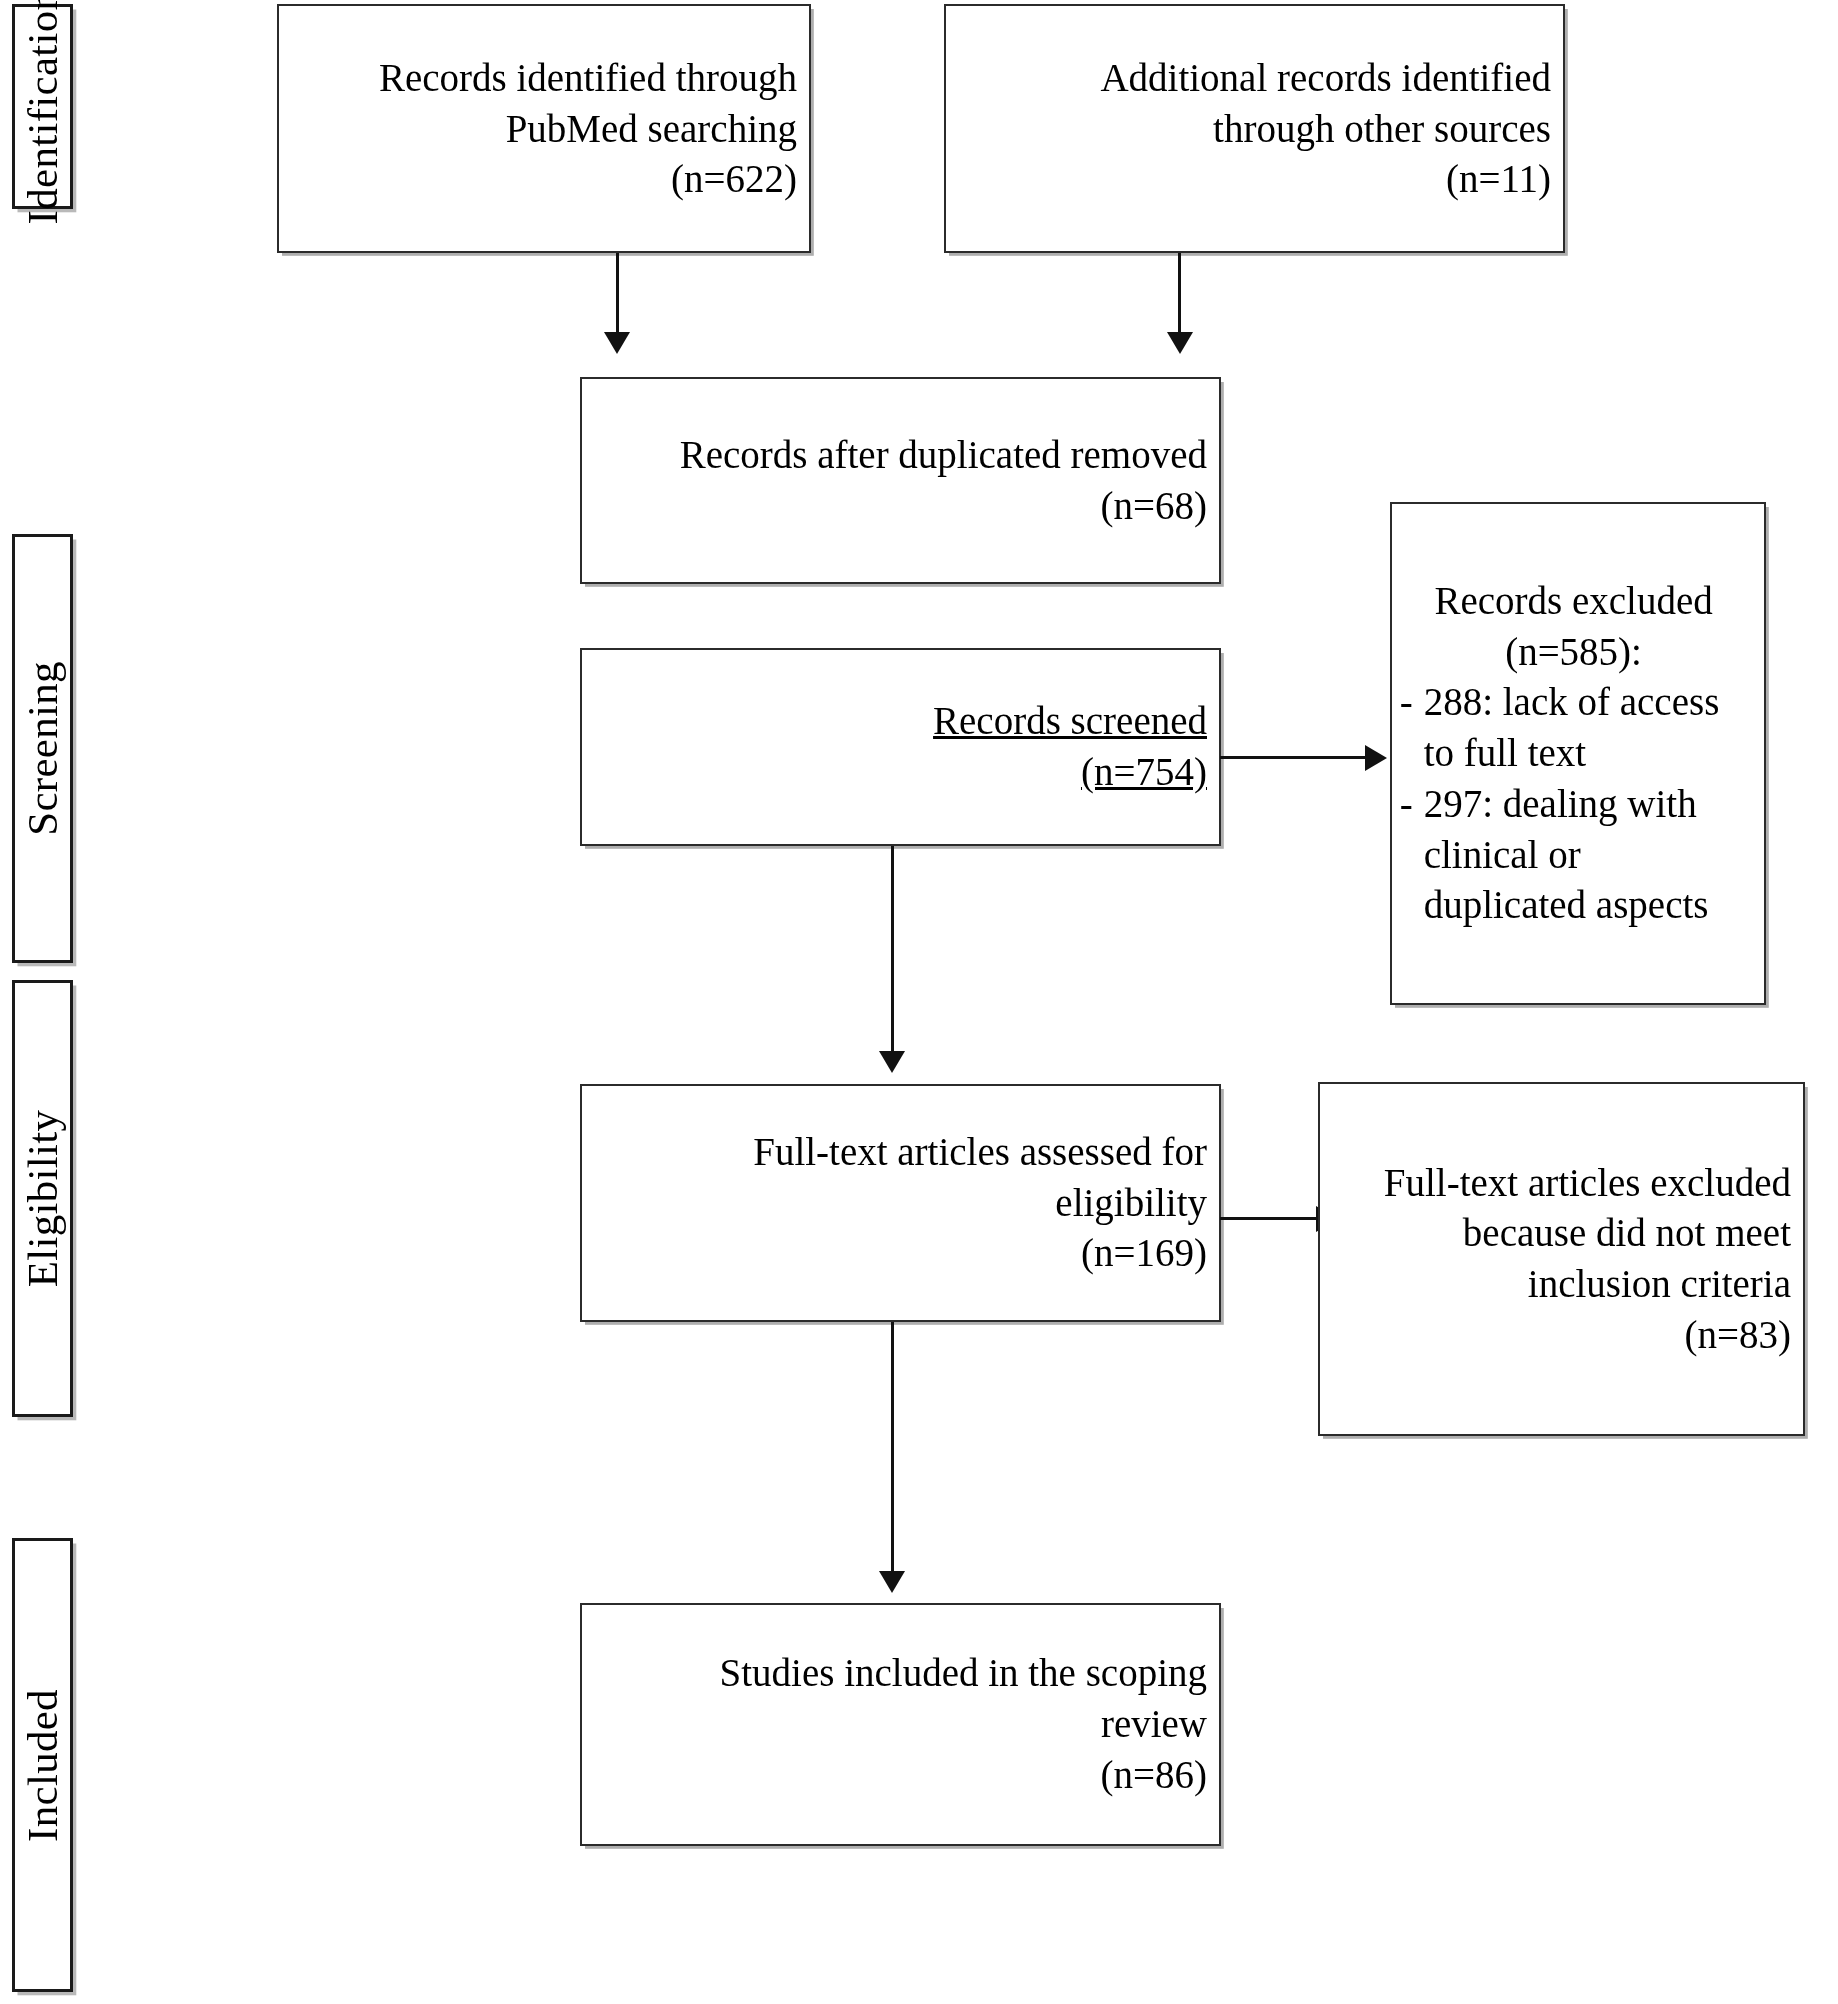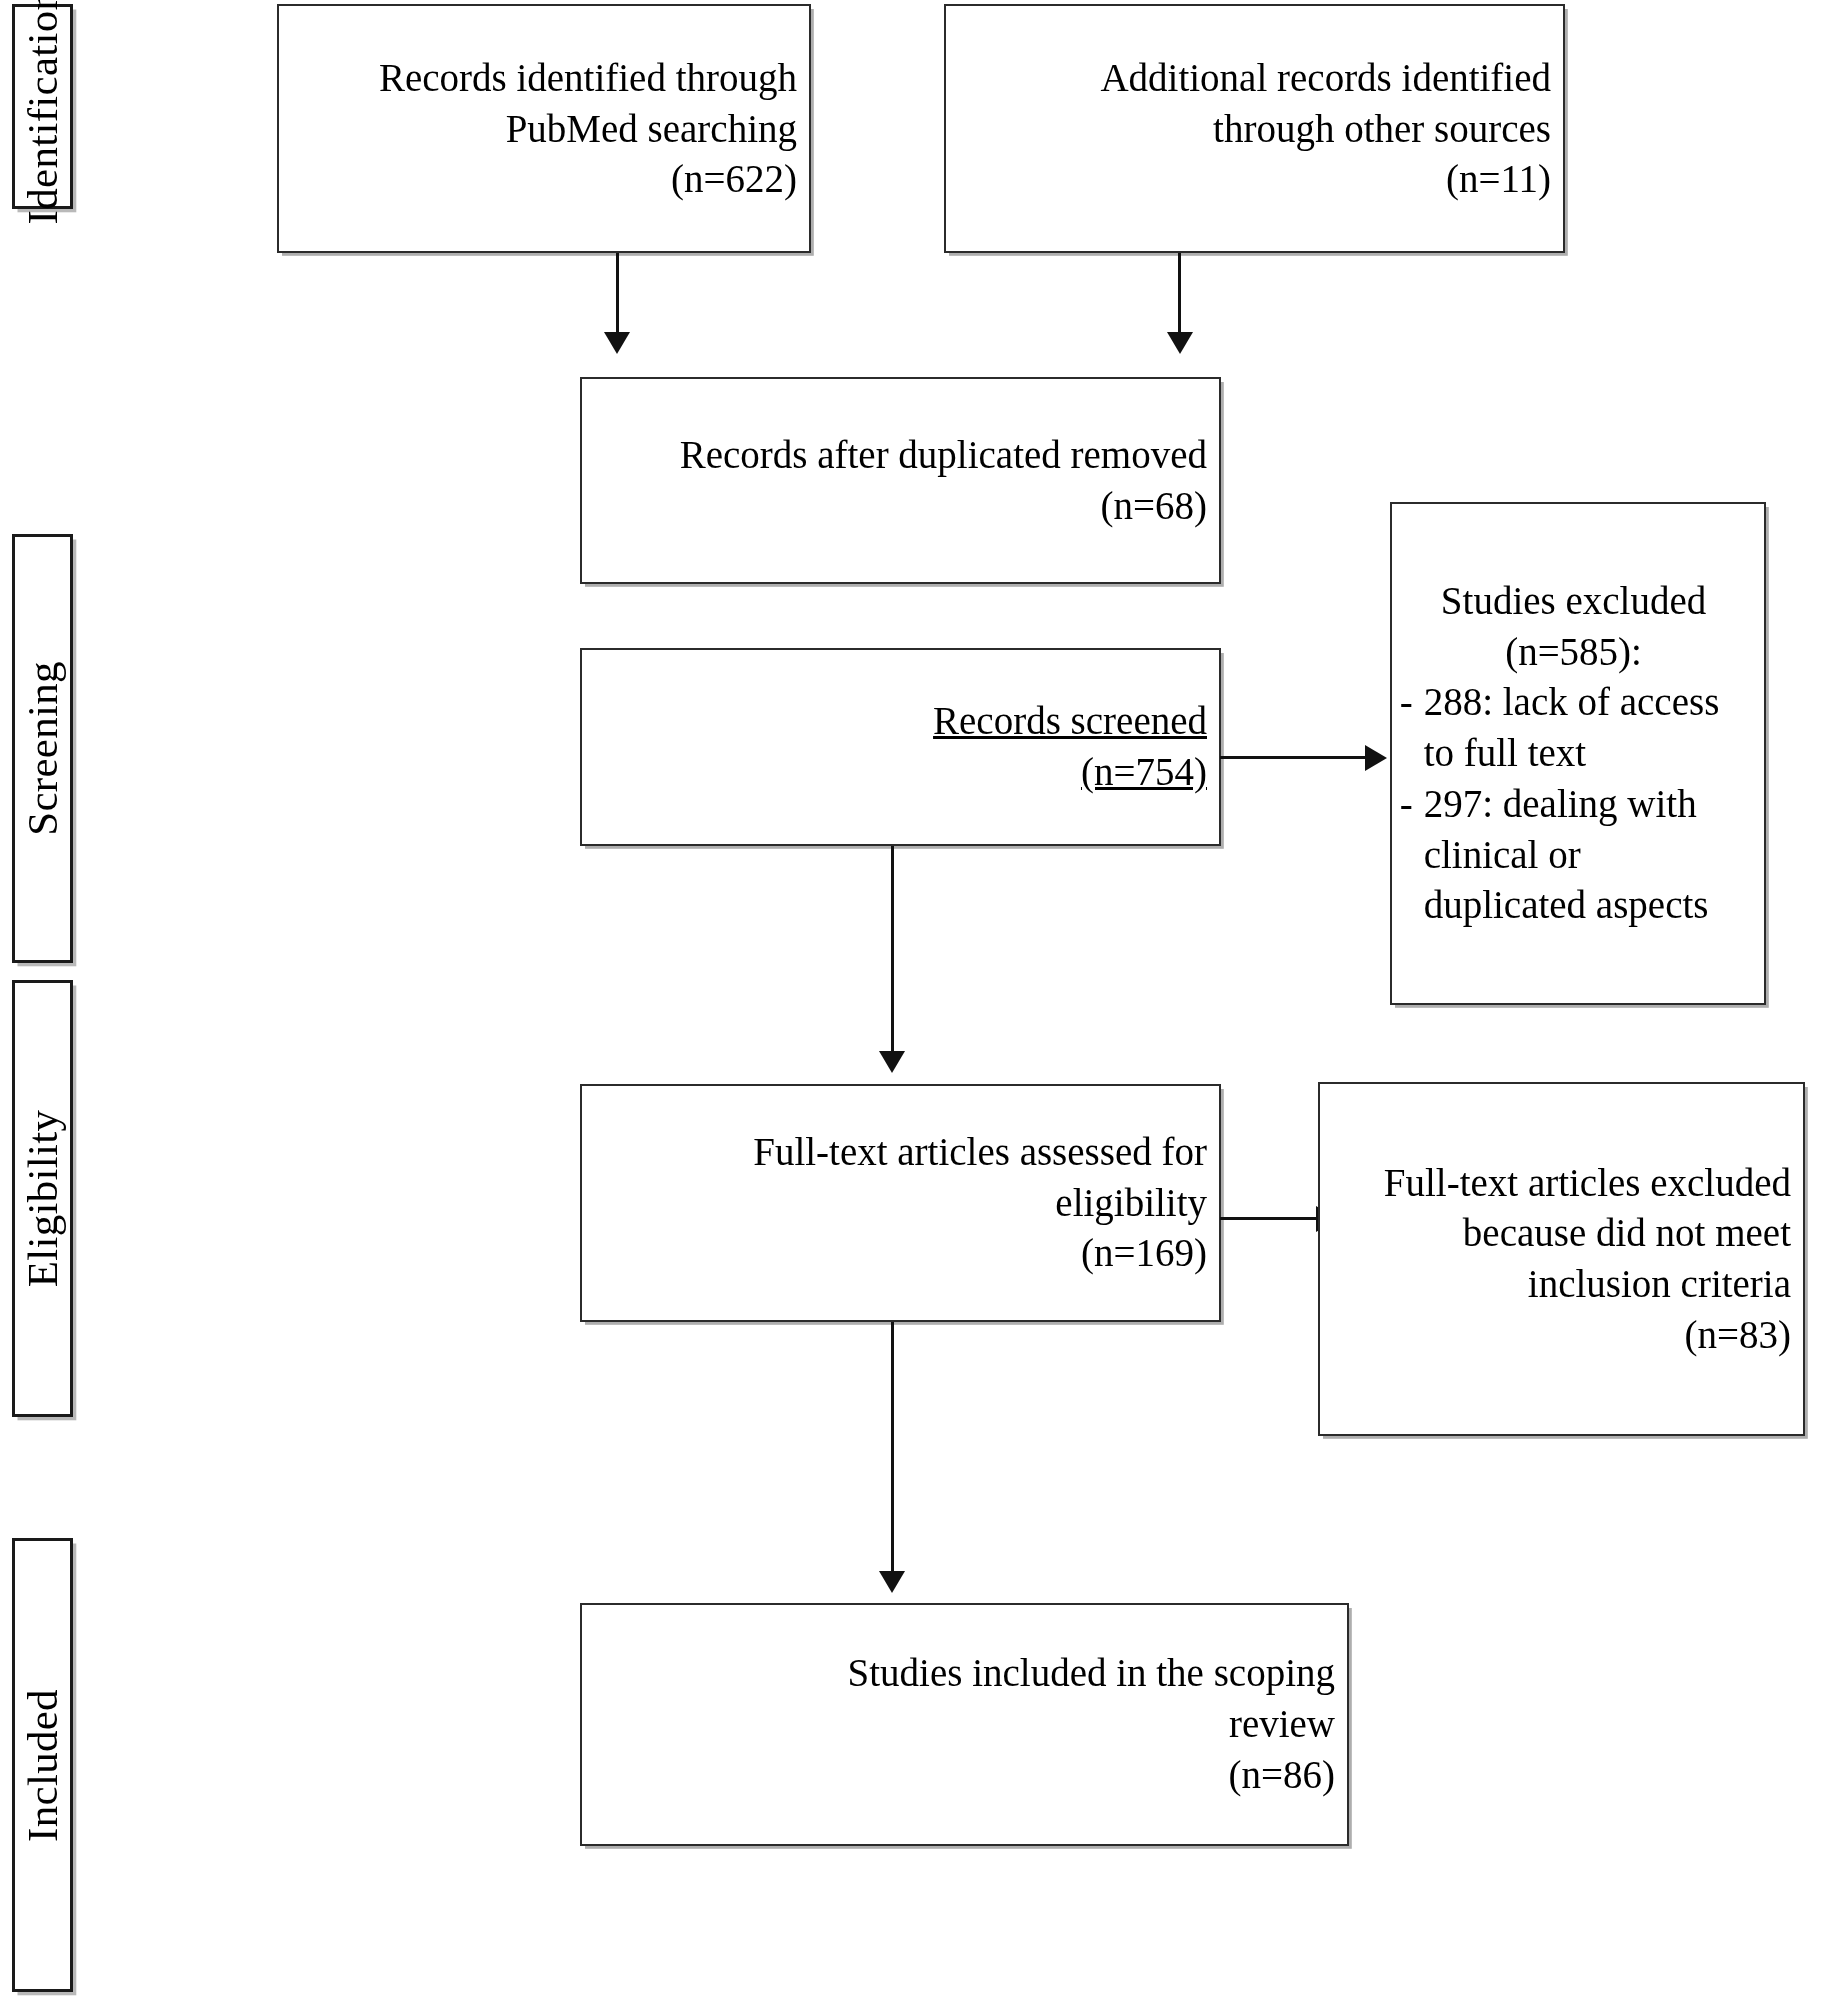--- a/index.html
+++ b/index.html
@@ -151,21 +151,21 @@
 
   <div class="flow-box" style="left:580px; top:648px; width:641px; height:198px;text-decoration:underline;">
     <div class="line">Records screened</div>
     <div class="line">(n=754)</div>
   </div>
 
   <div class="hline" style="left:1220px; top:756px; width:149px;"></div>
   <div class="arrow-right" style="left:1365px; top:745px;"></div>
 
   <div class="flow-box left-align" style="left:1390px; top:502px; width:376px; height:503px;">
-    <div class="line centered">Studies excluded</div>
+    <div class="line centered">Records excluded</div>
     <div class="line centered">(n=585):</div>
     <div class="line hang">288: lack of access</div>
     <div class="line" style="padding-left:24px;">to full text</div>
     <div class="line hang">297: dealing with</div>
     <div class="line" style="padding-left:24px;">clinical or</div>
     <div class="line" style="padding-left:24px;">duplicated aspects</div>
   </div>
 
   <div class="vline" style="left:891px; top:846px; height:216px;"></div>
   <div class="arrow-down" style="left:879px; top:1051px;"></div>
@@ -182,20 +182,20 @@
   <div class="flow-box" style="left:1318px; top:1082px; width:487px; height:354px;">
     <div class="line">Full-text articles excluded</div>
     <div class="line">because did not meet</div>
     <div class="line">inclusion criteria</div>
     <div class="line">(n=83)</div>
   </div>
 
   <div class="vline" style="left:891px; top:1322px; height:260px;"></div>
   <div class="arrow-down" style="left:879px; top:1571px;"></div>
 
-  <div class="flow-box" style="left:580px; top:1603px; width:769px; height:243px;">
+  <div class="flow-box" style="left:580px; top:1603px; width:641px; height:243px;">
     <div class="line">Studies included in the scoping</div>
     <div class="line">review</div>
     <div class="line">(n=86)</div>
   </div>
 
 </div>
 
 
 </body></html>

